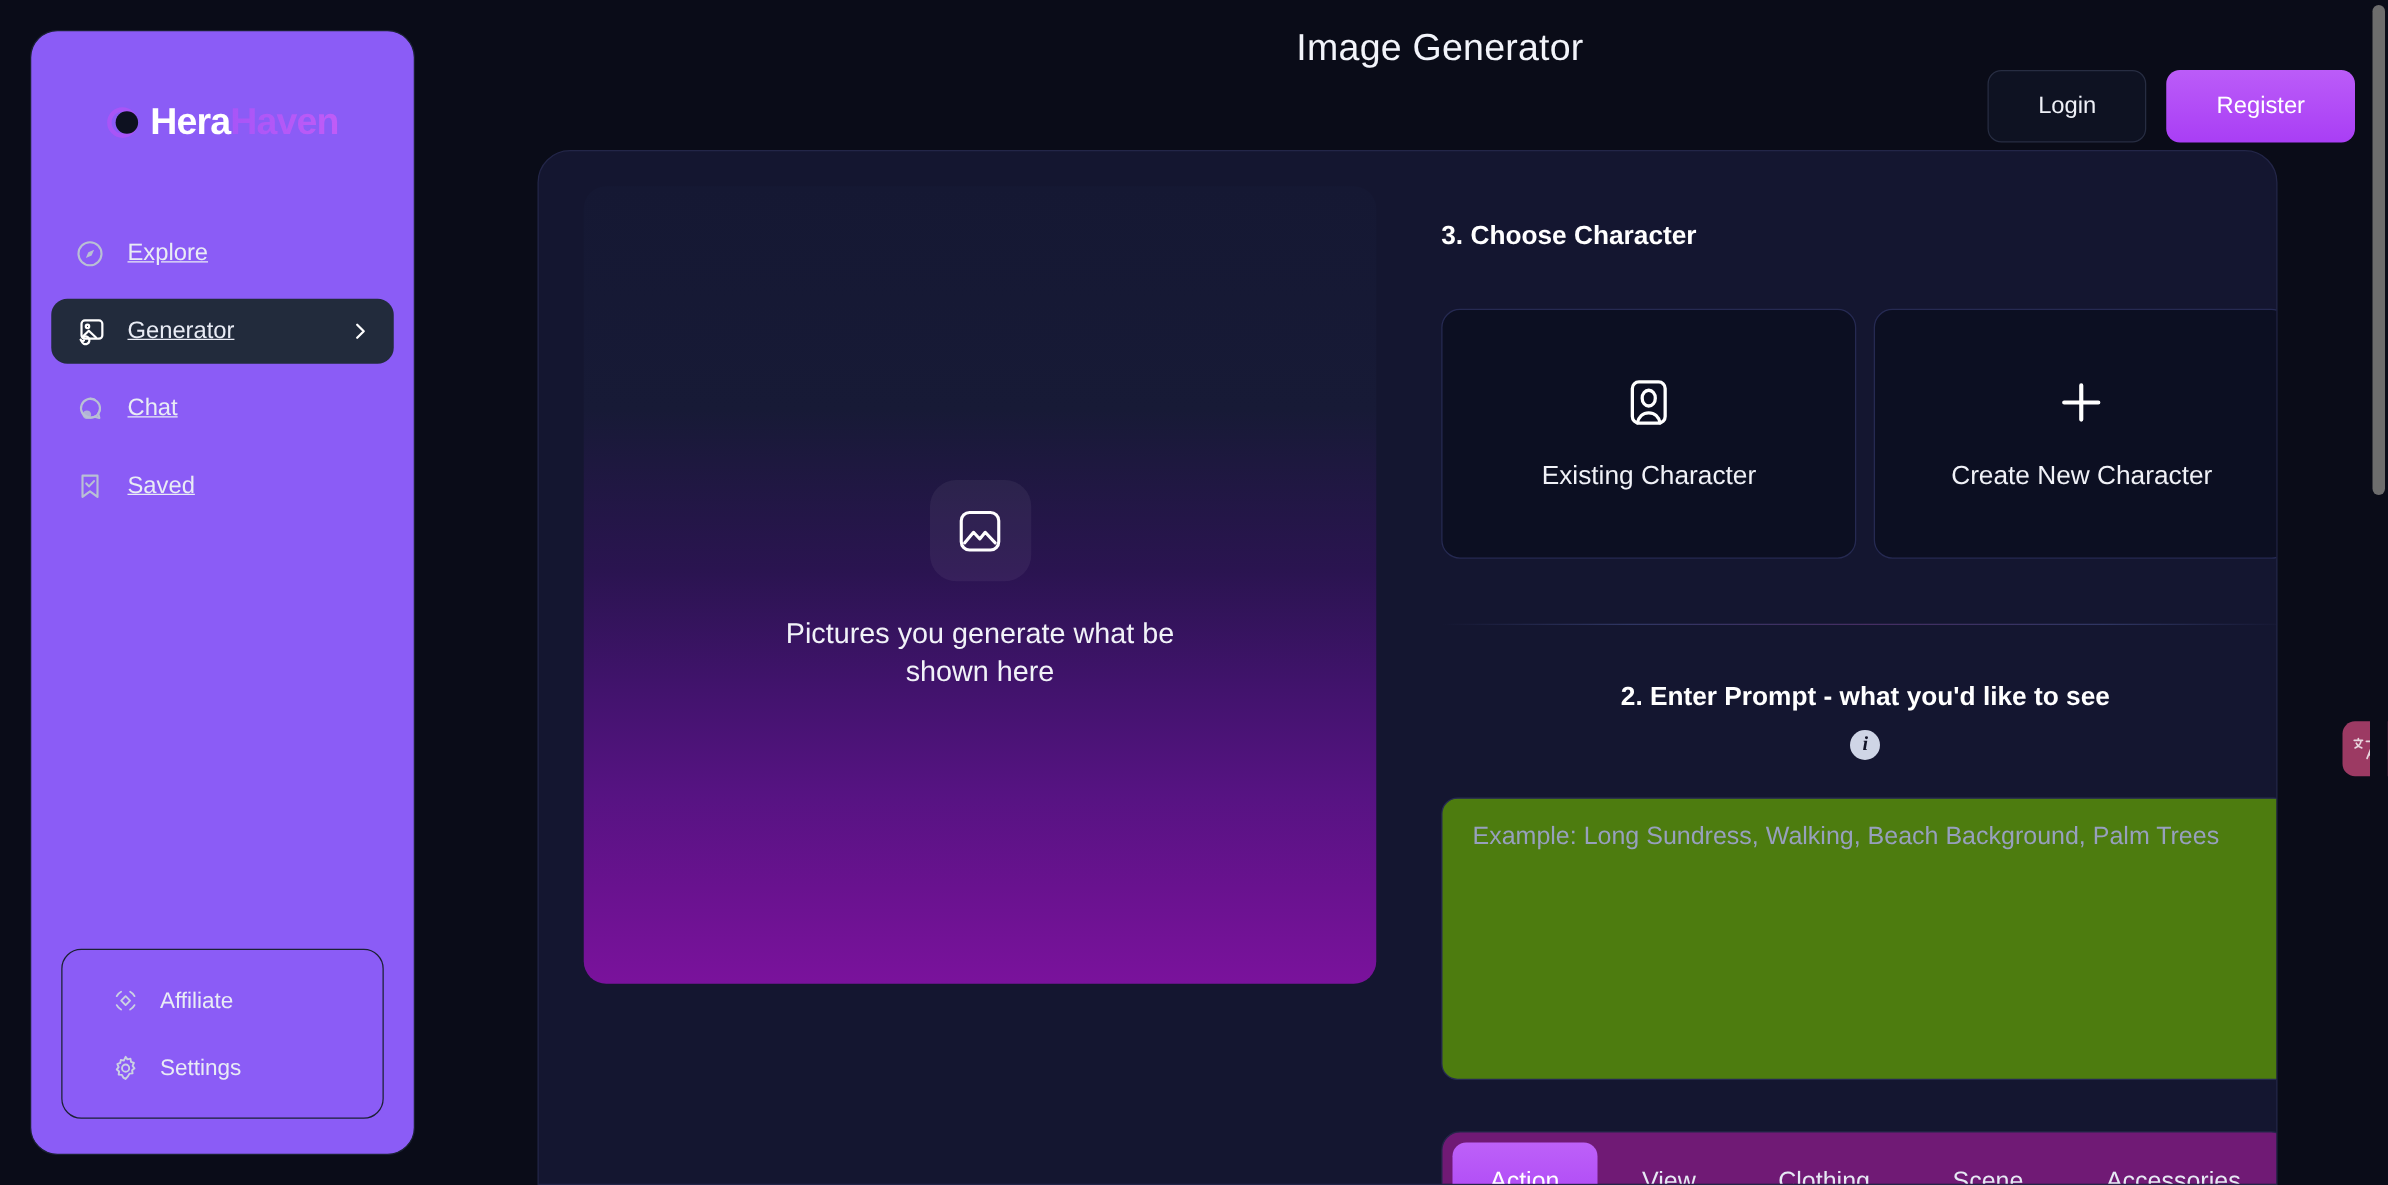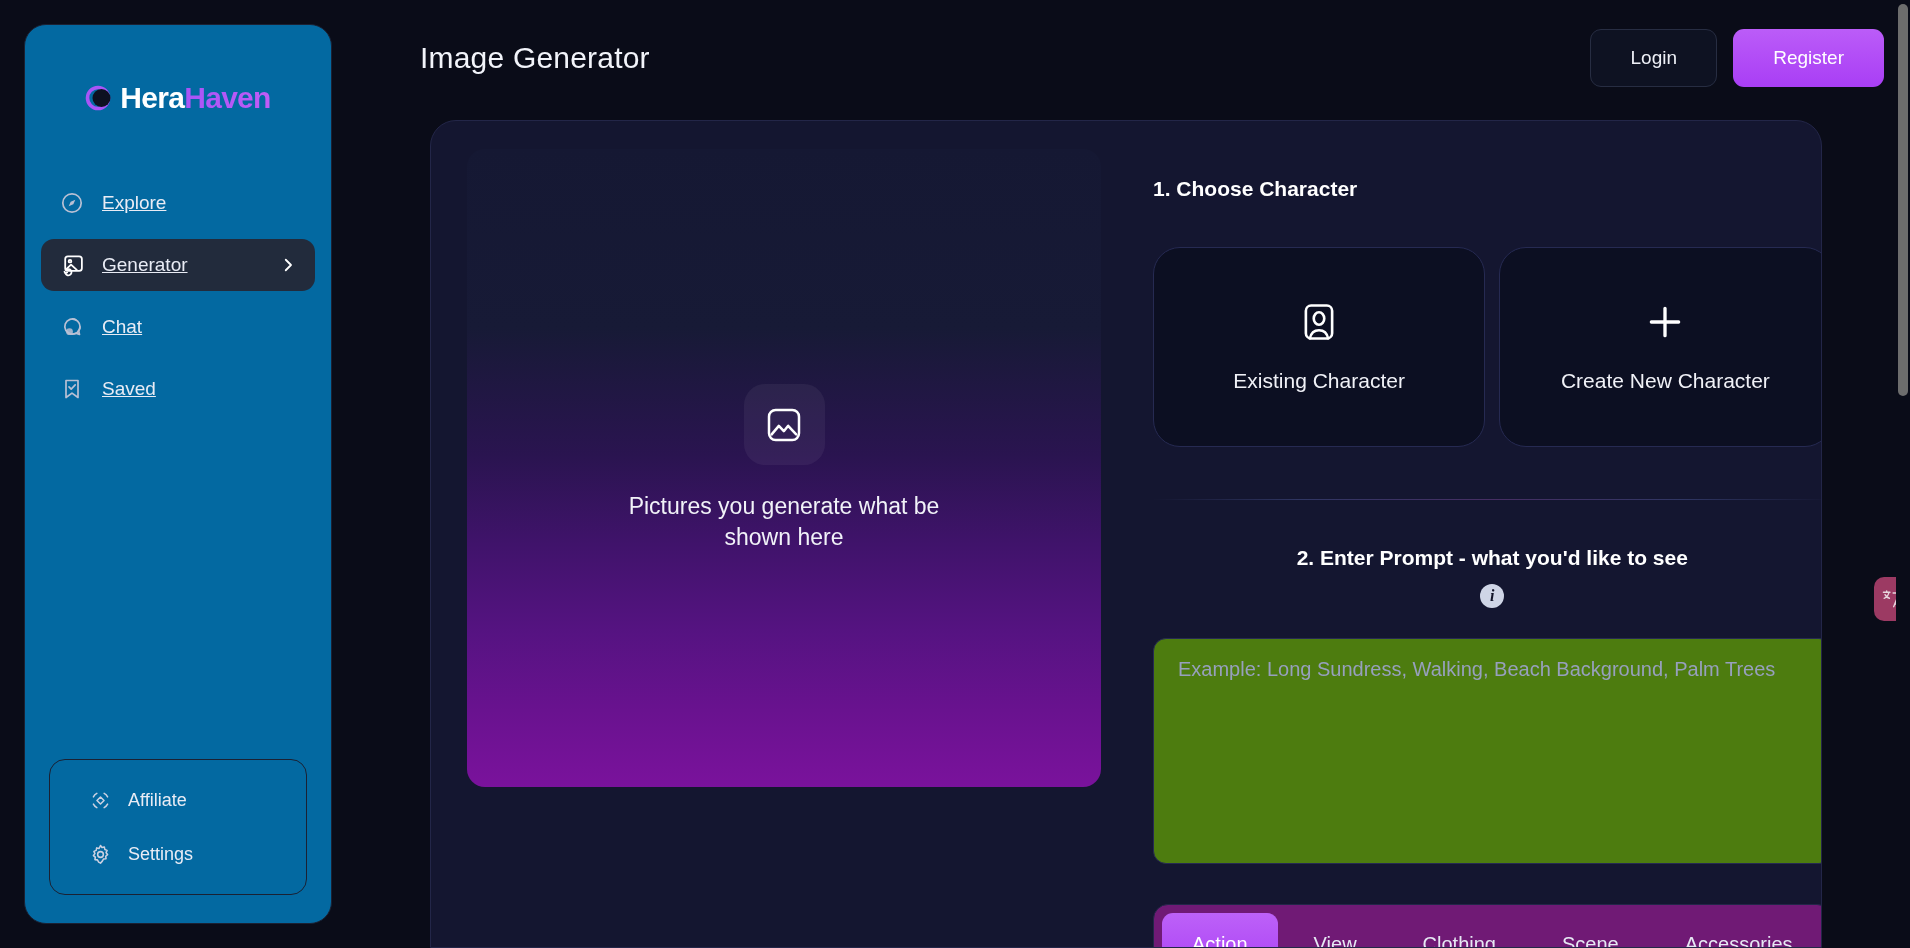--- a/index.html
+++ b/index.html
@@ -8,21 +8,21 @@
     background: #0a0c18;
     font-family: "Liberation Sans", sans-serif;
     overflow: hidden;
   }
   body { position: relative; }
 
   
   #sidebar {
     position: absolute; left: 24px; top: 24px;
     width: 308px; height: 900px;
-    background: #0369a1;
+    background: #8b5cf6;
     border: 1px solid #1b2133;
     border-radius: 22px;
     display: flex; flex-direction: column;
   }
   #logo {
     margin-top: 56px;
     display: flex; align-items: center; justify-content: center;
     gap: 9px;
   }
   #logo .mark { width: 26px; height: 26px; flex: none; }
@@ -67,21 +67,21 @@
     color: #e9ecf5; font-size: 18px;
   }
   .sub-item .ico {
     width: 24px; height: 24px; flex: none; margin-right: 16px;
     display: flex; align-items: center; justify-content: center; color: #cbd1e2;
   }
 
   
   #topbar {
     position: absolute; left: 420px; top: 22px; right: 26px; height: 72px;
-    display: flex; align-items: center;
+    display: flex; align-items: center; flex-direction: column;
   }
   #page-title { font-size: 30px; color: #f2f4fa; font-weight: 400; letter-spacing: .2px; }
   #auth { margin-left: auto; display: flex; align-items: center; gap: 16px; }
   #login-btn {
     height: 58px; min-width: 127px; padding: 12px 26px;
     border: 1px solid #272d42; border-radius: 11px;
     background: #0e1222; color: #eef0f7; font-size: 19px;
     display: flex; align-items: center; justify-content: center; cursor: pointer;
     font-family: inherit;
   }
@@ -128,21 +128,21 @@
 
   
   #right { flex: 1; padding-right: 40px; padding-top: 28px; }
   .step-title {
     color: #ffffff; font-size: 21px; font-weight: 700;
     display: flex; align-items: center; gap: 14px;
   }
   #char-cards { margin-top: 46px; display: flex; gap: 14px; }
   .char-card {
     flex: 1; height: 200px;
-    background: #0c0f22; border: 1px solid #262a52; border-radius: 27px;
+    background: #0c0f22; border: 1px solid #262a52; border-radius: 15px;
     display: flex; flex-direction: column; align-items: center; justify-content: center;
     cursor: pointer;
   }
   .char-card .ico { color: #ffffff; margin-bottom: 26px; display:flex; }
   .char-card .lbl { color: #f0f1f7; font-size: 21px; }
 
   #divider {
     margin: 52px 0 0 0; height: 1px;
     background: linear-gradient(90deg, rgba(60,70,120,0) 0%, rgba(70,80,140,.55) 22%,
       rgba(120,70,150,.5) 50%, rgba(70,80,140,.55) 78%, rgba(60,70,120,0) 100%);
@@ -311,21 +311,21 @@
           <rect x="3" y="3" width="18" height="18" rx="4"></rect>
           <path d="M4.6 17.6l4.3-5.1 3 3.2 2.6-3.2 4.8 5.1"></path>
         </svg>
       </div>
       <div id="preview-text">Pictures you generate what be shown here</div>
     </section>
 
     <section id="right">
 
       <h2 class="step-title">
-        <span>1. Choose Character</span>
+        <span>3. Choose Character</span>
       </h2>
 
       <div id="char-cards">
         <div class="char-card">
           <span class="ico">
             <svg width="42" height="42" viewBox="0 0 24 24" fill="none" stroke="currentColor" stroke-width="1.5" stroke-linecap="round" stroke-linejoin="round">
               <rect x="4.5" y="2.6" width="15" height="18.8" rx="3"></rect>
               <ellipse cx="12" cy="10" rx="3" ry="3.6"></ellipse>
               <path d="M6.8 21.4c.6-3 2.6-4.7 5.2-4.7s4.6 1.7 5.2 4.7"></path>
             </svg>

